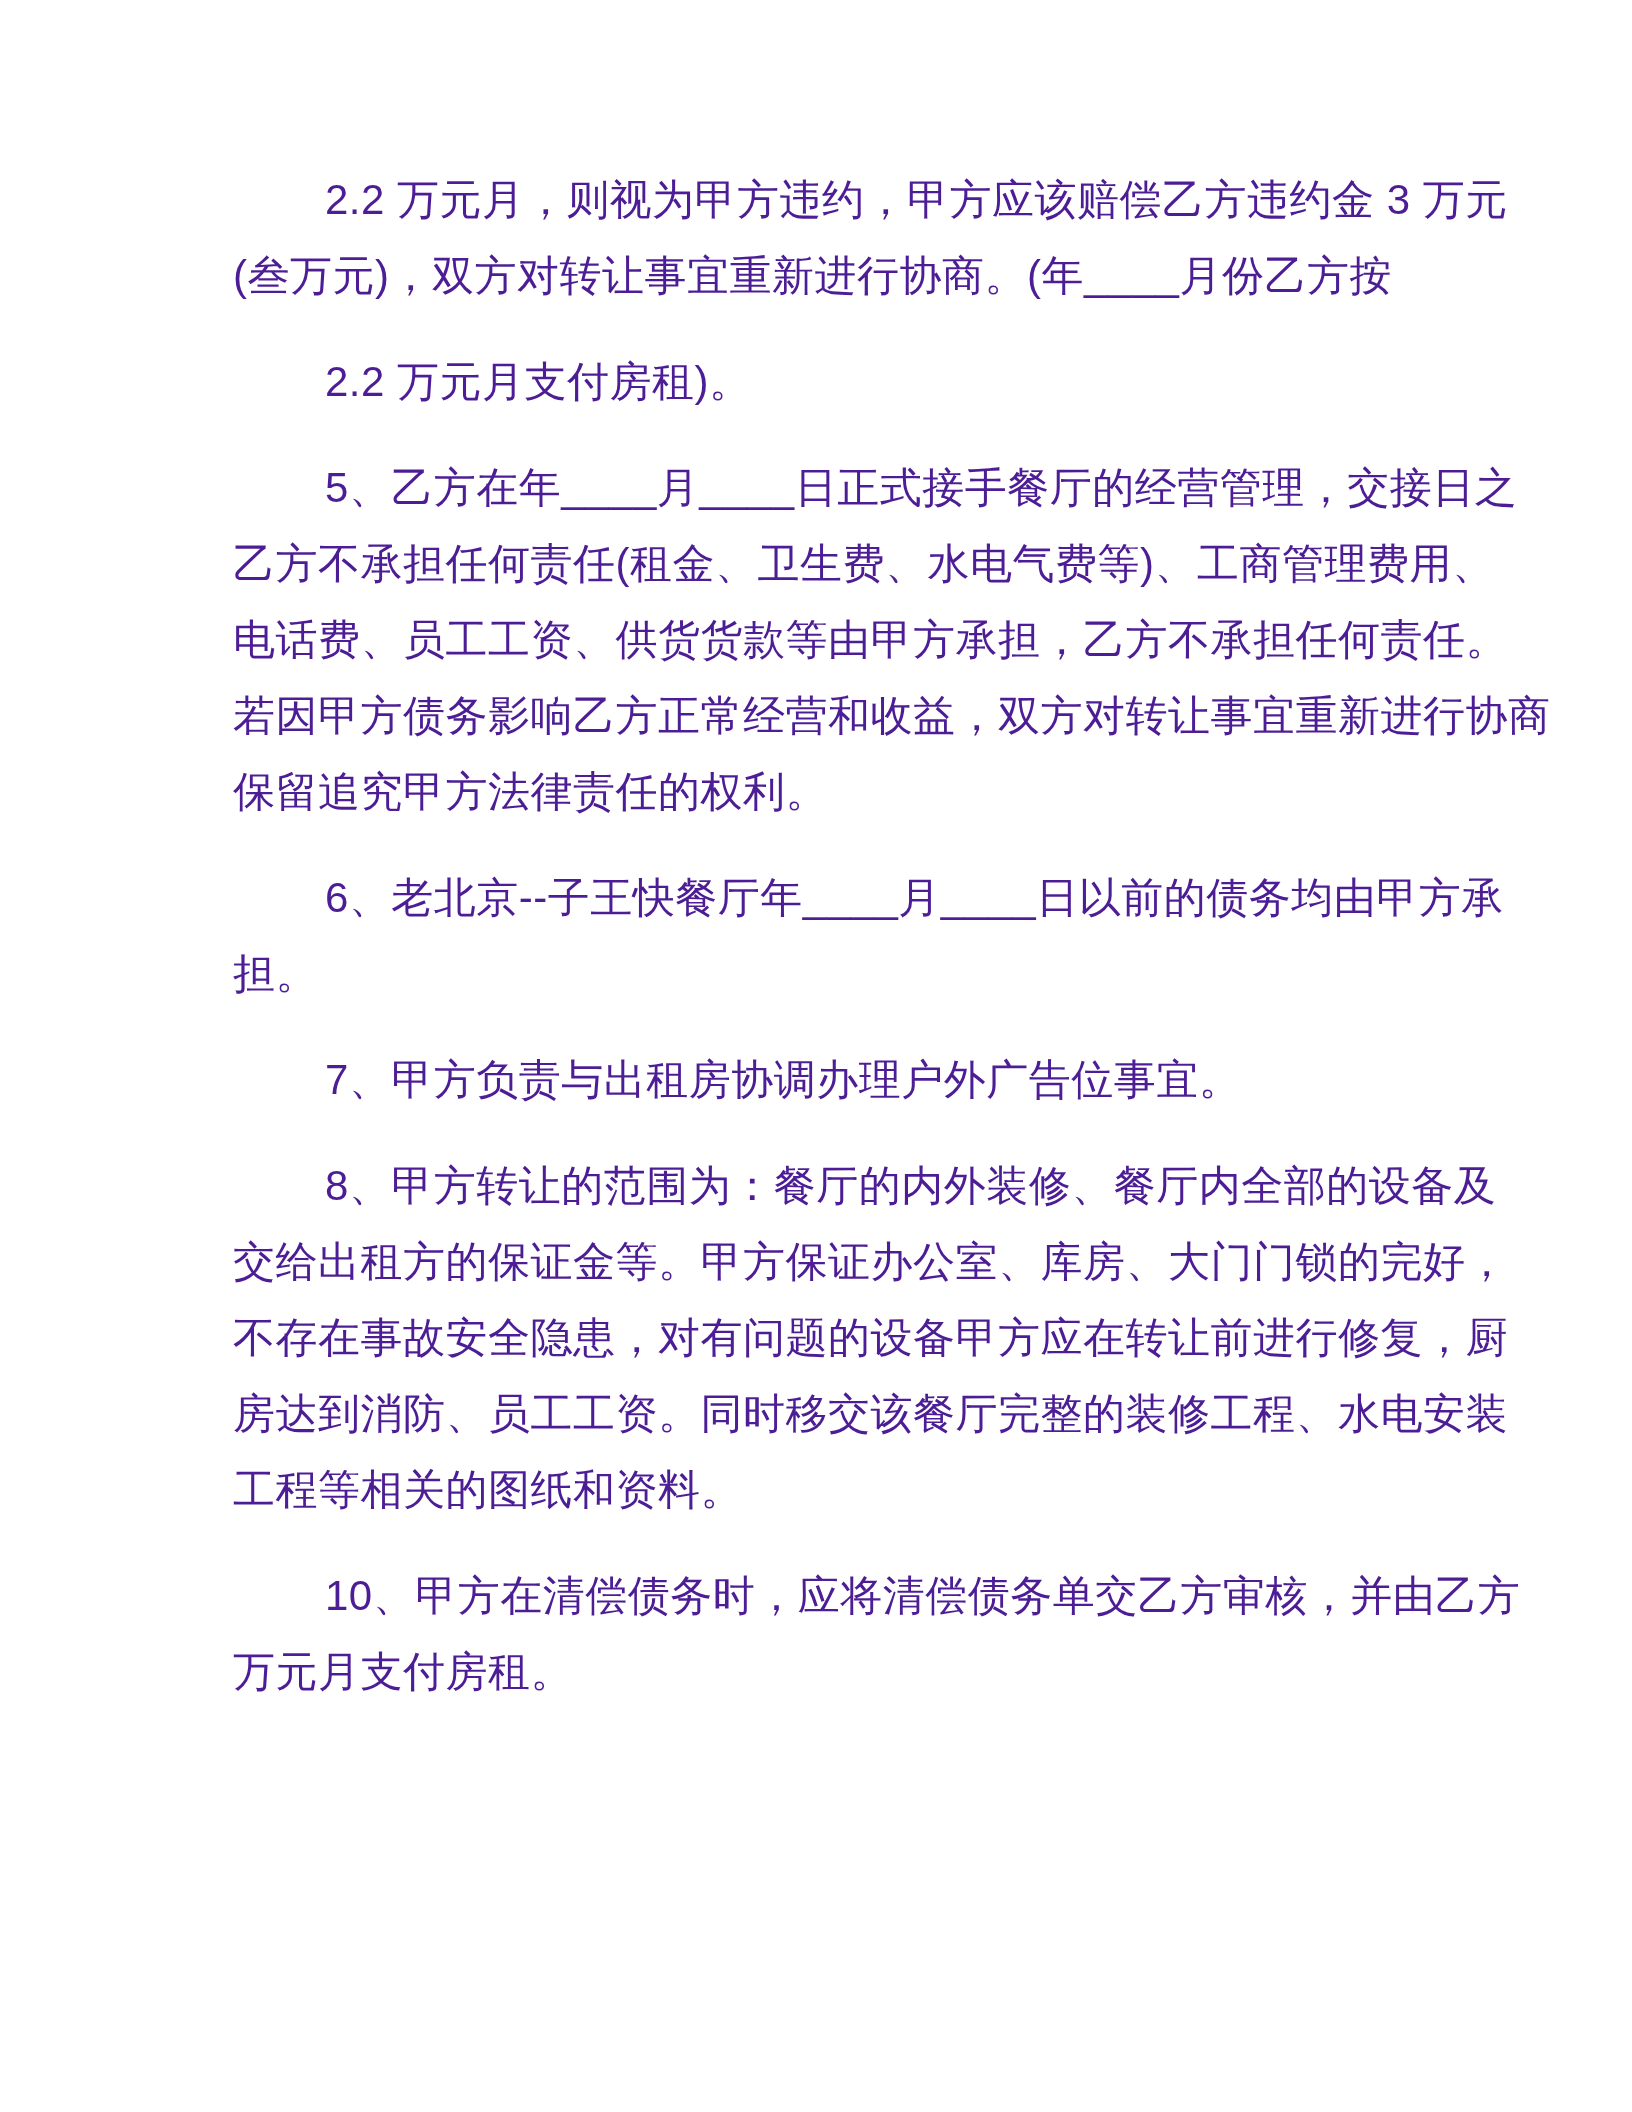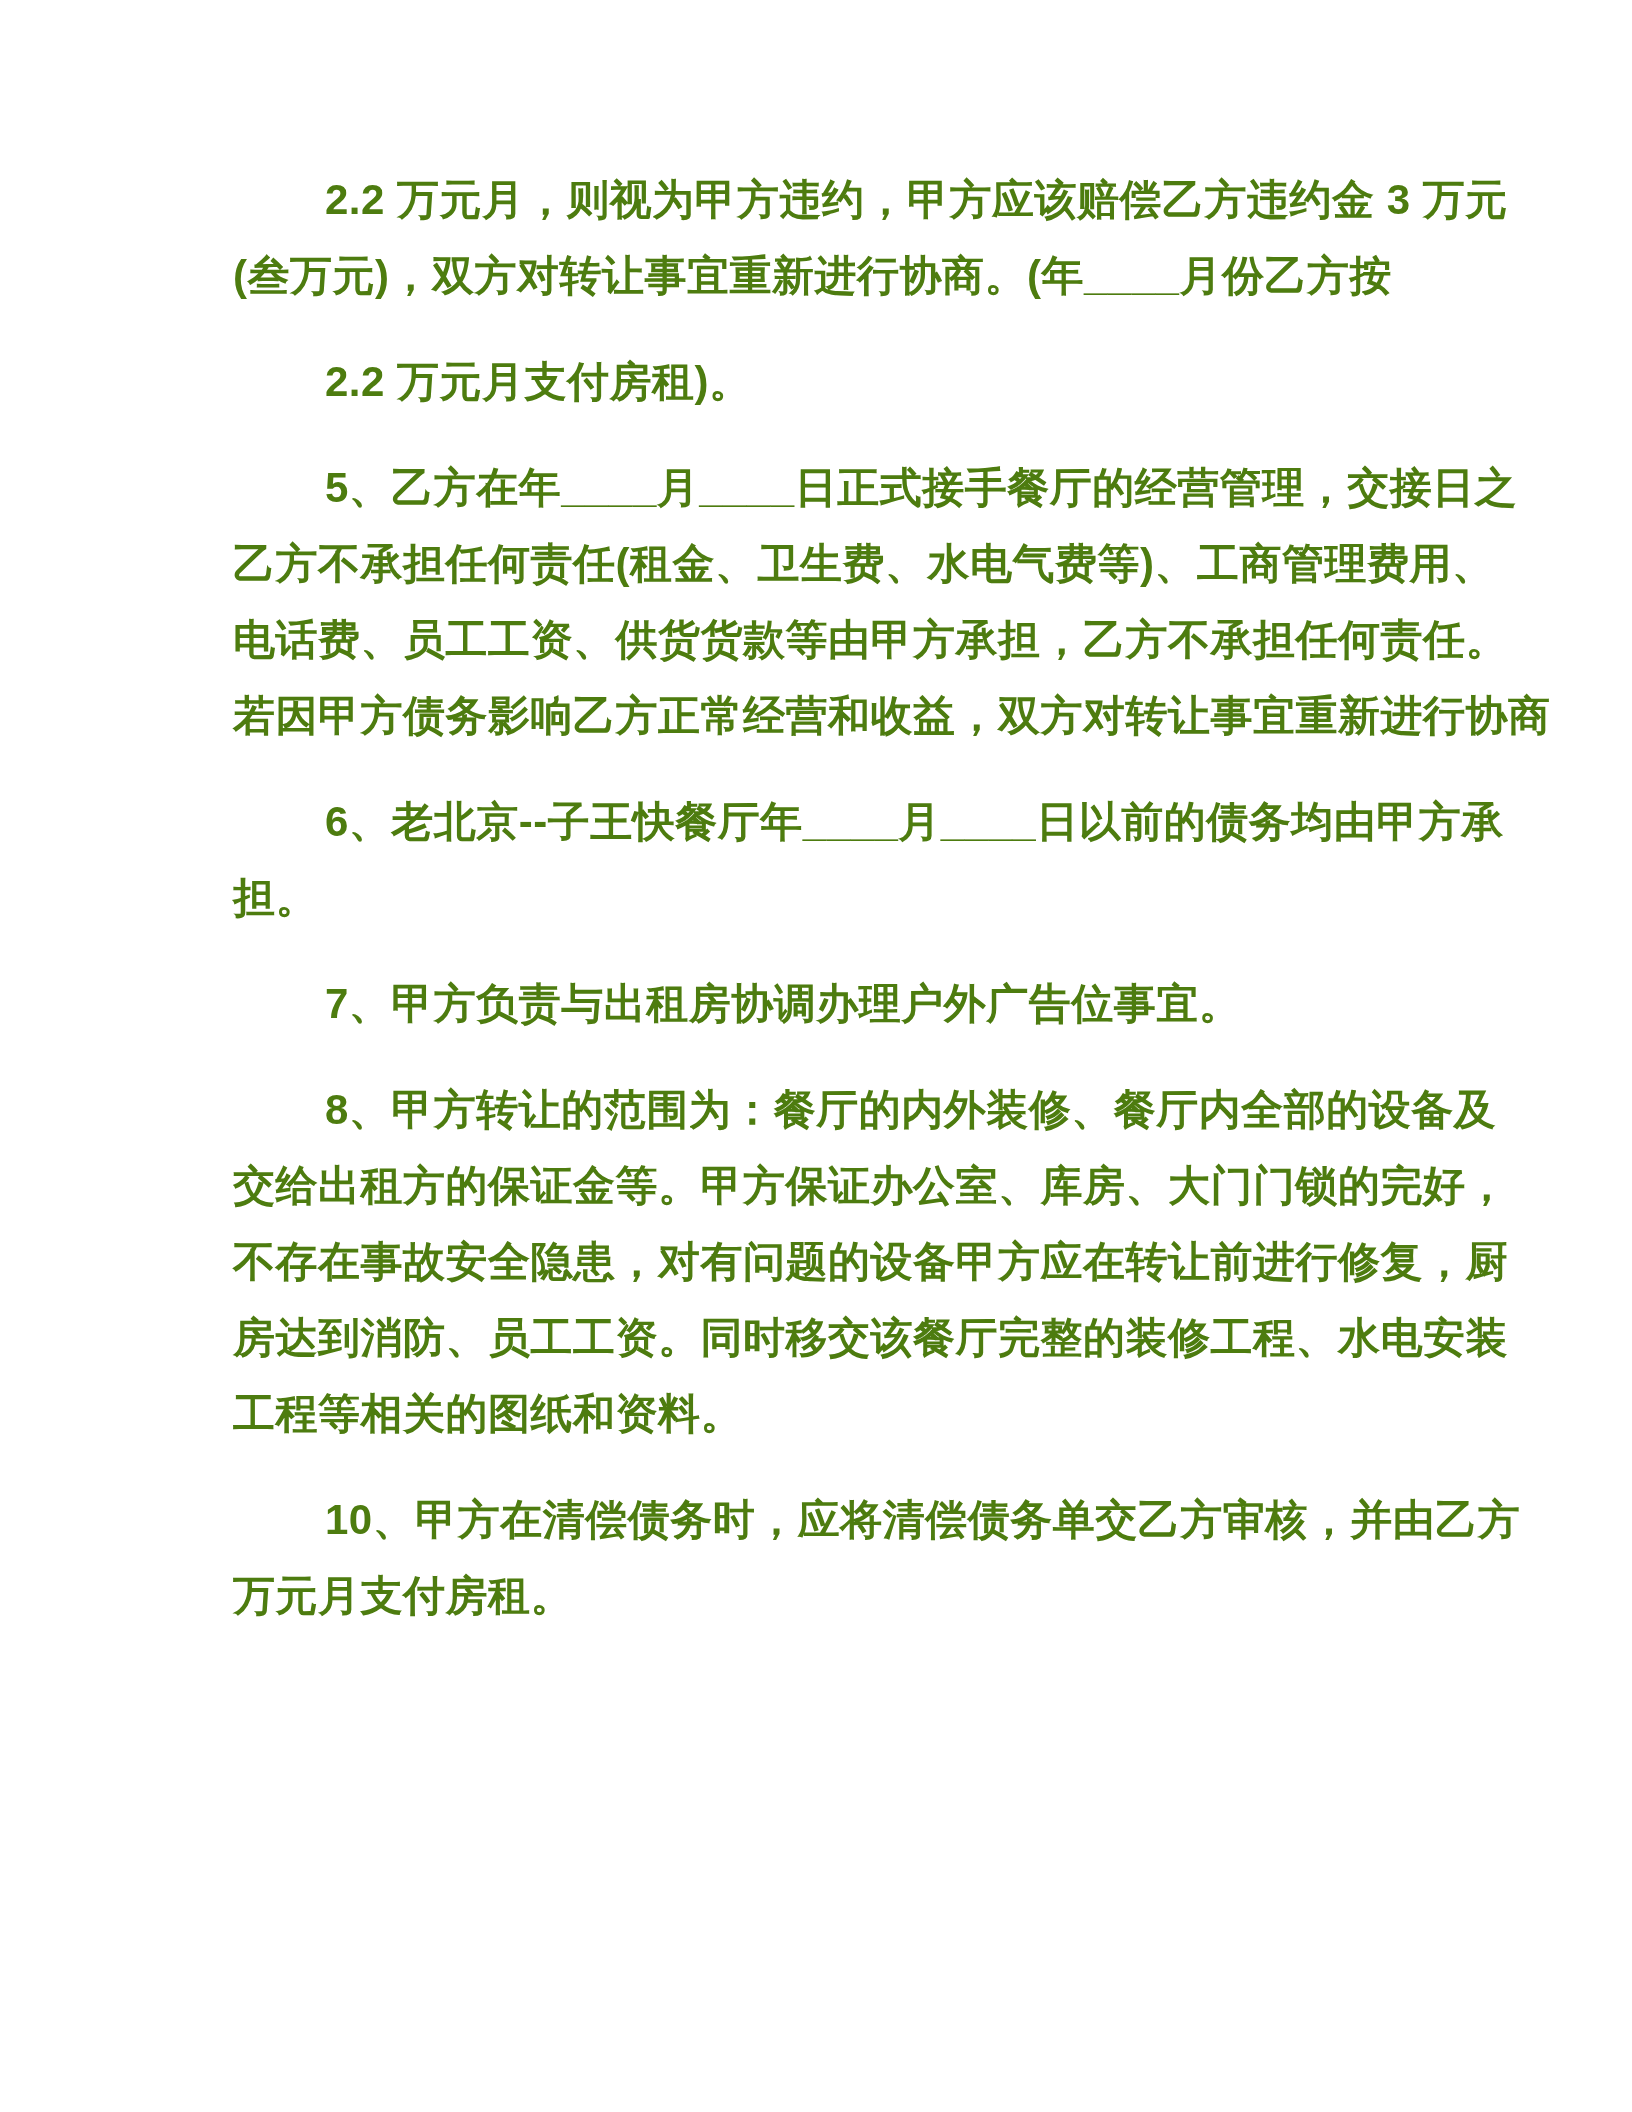--- a/index.html
+++ b/index.html
@@ -13,23 +13,23 @@
     height: 2112px;
     background: #ffffff;
     overflow: hidden;
     font-family: "Liberation Sans", sans-serif;
   }
   .doc-body {
     position: absolute;
     top: 162px;
     left: 233px;
     right: 170px;
-    color: #4d7c0f;
+    color: #4c1d95;
     font-size: 42px;
-    font-weight: 700;
+    font-weight: 400;
     line-height: 76px;
     text-align: left;
   }
   .paragraph {
     margin: 0 0 30px 0;
   }
   .line {
     white-space: nowrap;
     letter-spacing: 0.5px;
   }
@@ -47,20 +47,21 @@
         <div class="line">(叁万元)，双方对转让事宜重新进行协商。(年____月份乙方按</div>
       </div>
       <div class="paragraph">
         <div class="line first">2.2 万元月支付房租)。</div>
       </div>
       <div class="paragraph">
         <div class="line first">5、乙方在年____月____日正式接手餐厅的经营管理，交接日之</div>
         <div class="line">乙方不承担任何责任(租金、卫生费、水电气费等)、工商管理费用、</div>
         <div class="line">电话费、员工工资、供货货款等由甲方承担，乙方不承担任何责任。</div>
         <div class="line">若因甲方债务影响乙方正常经营和收益，双方对转让事宜重新进行协商</div>
+        <div class="line">保留追究甲方法律责任的权利。</div>
       </div>
       <div class="paragraph">
         <div class="line first">6、老北京--子王快餐厅年____月____日以前的债务均由甲方承</div>
         <div class="line">担。</div>
       </div>
       <div class="paragraph">
         <div class="line first">7、甲方负责与出租房协调办理户外广告位事宜。</div>
       </div>
       <div class="paragraph">
         <div class="line first">8、甲方转让的范围为：餐厅的内外装修、餐厅内全部的设备及</div>

